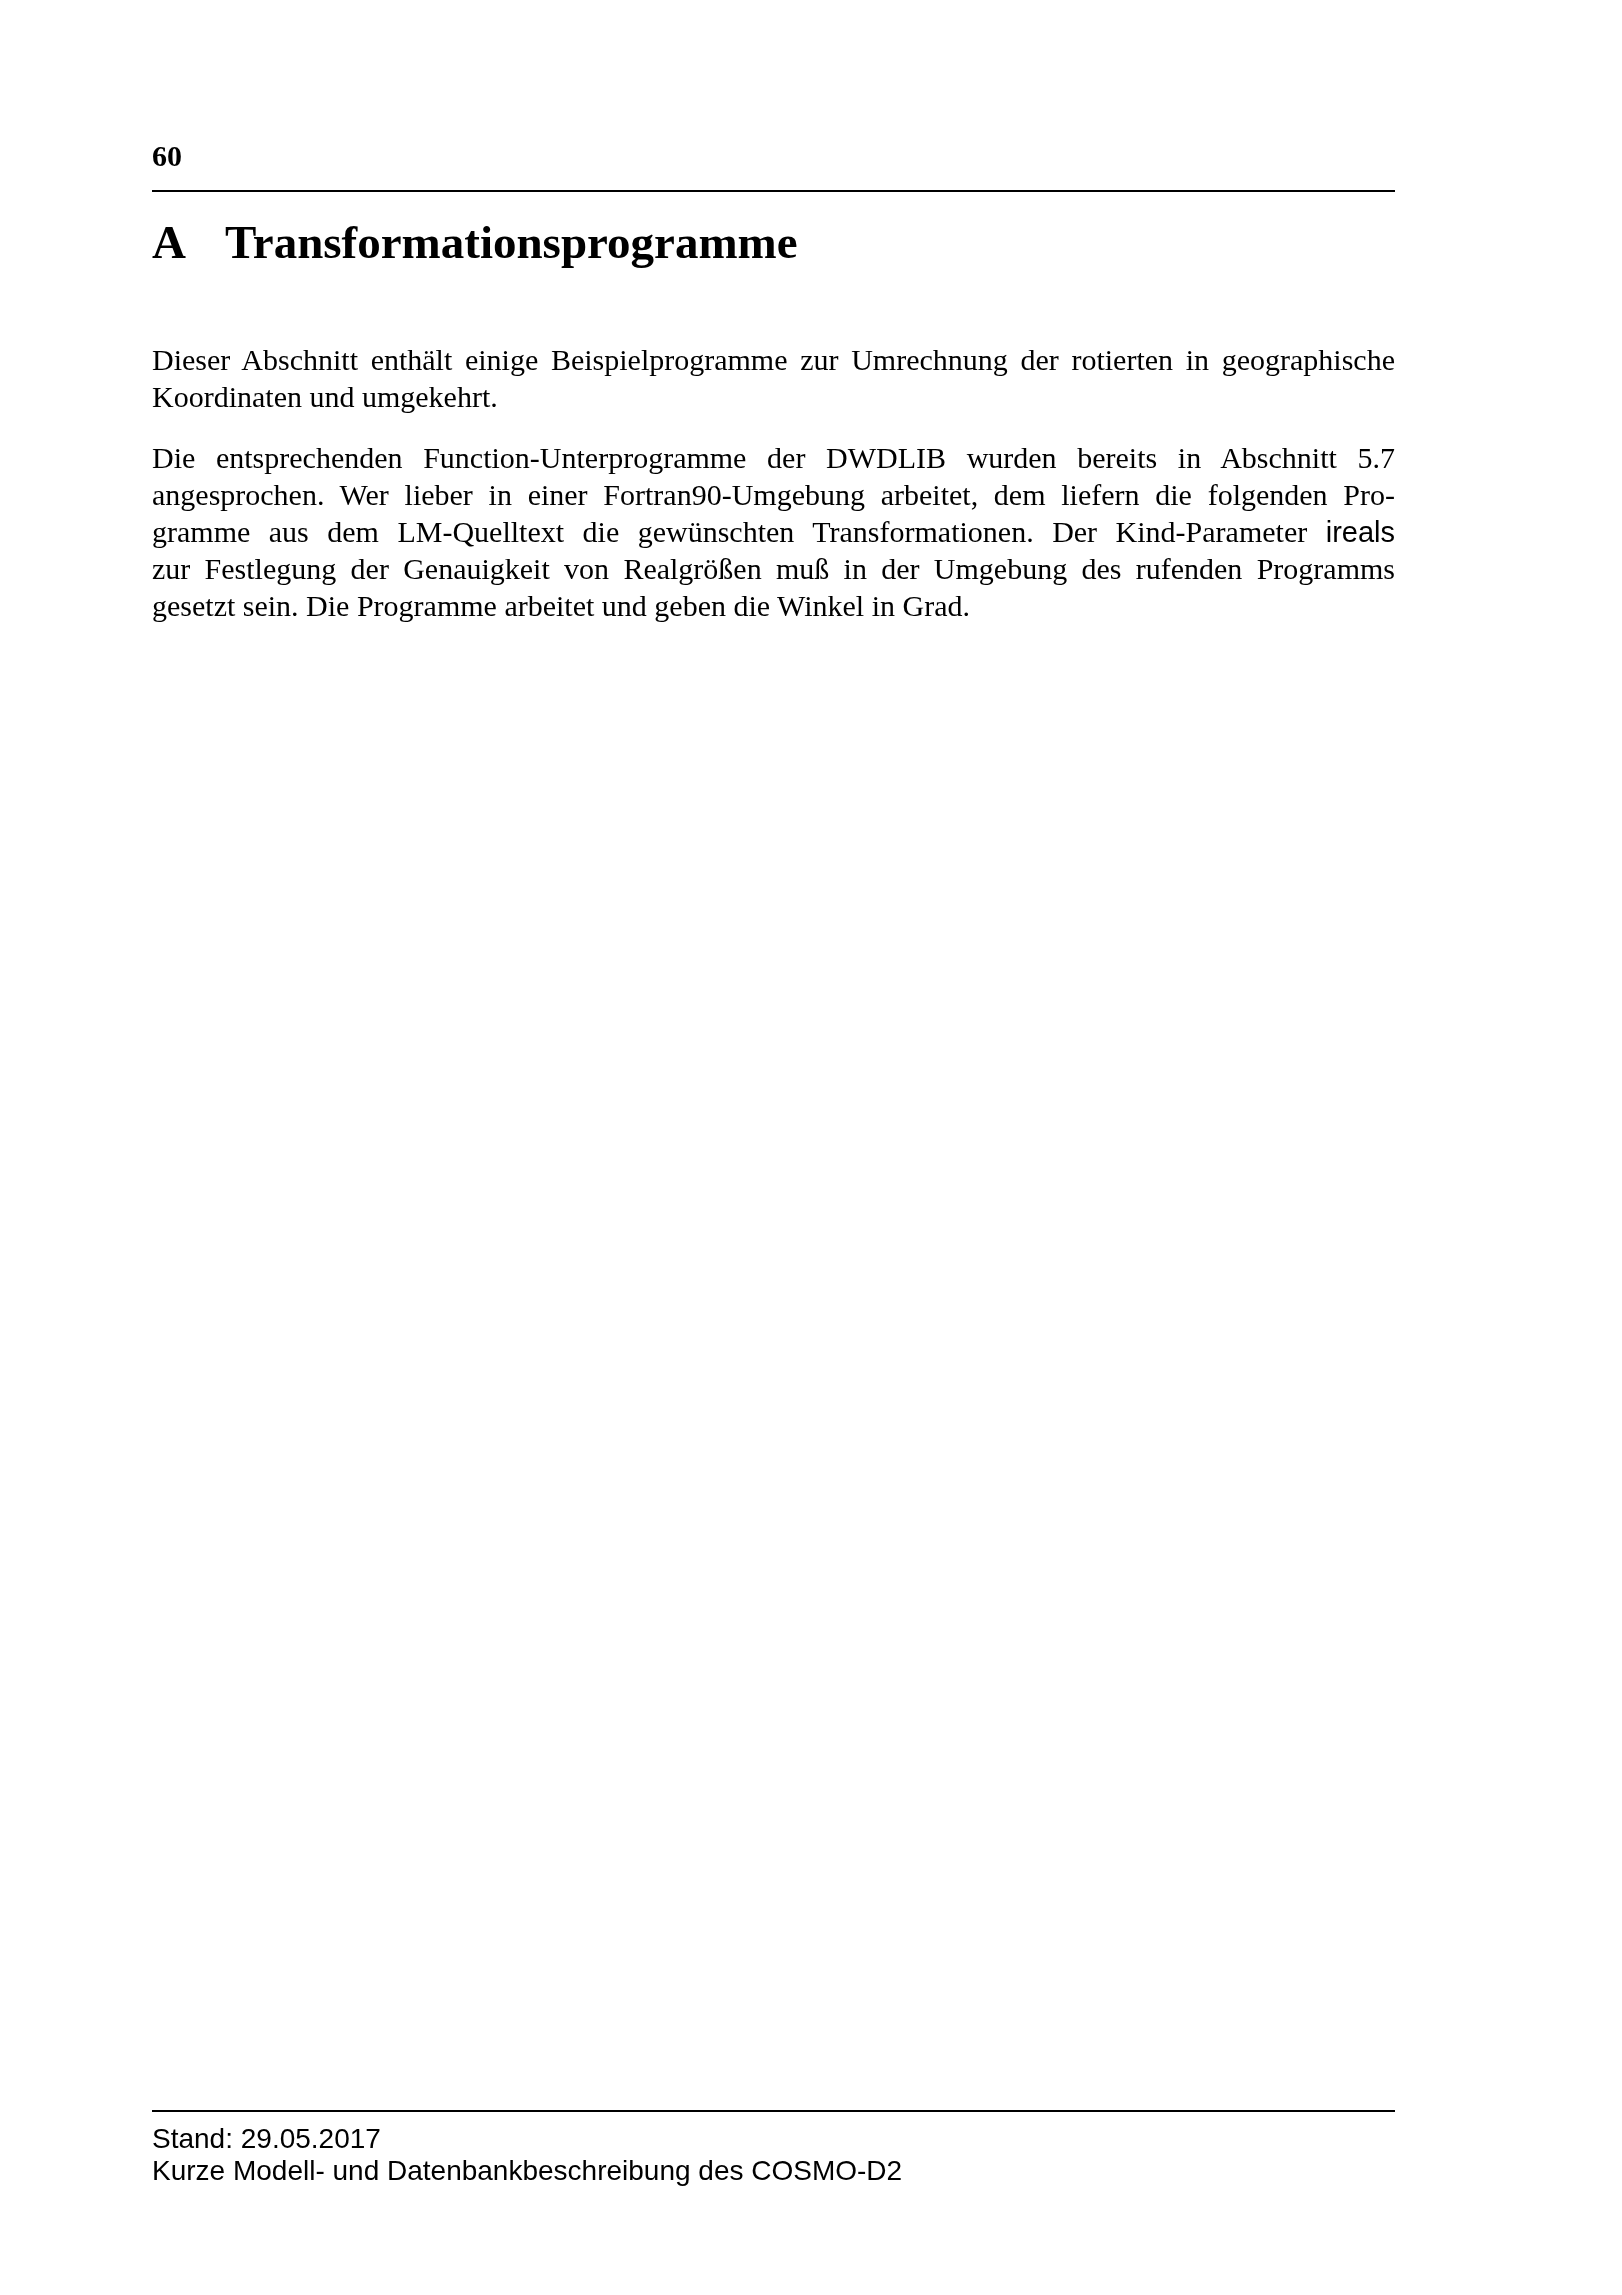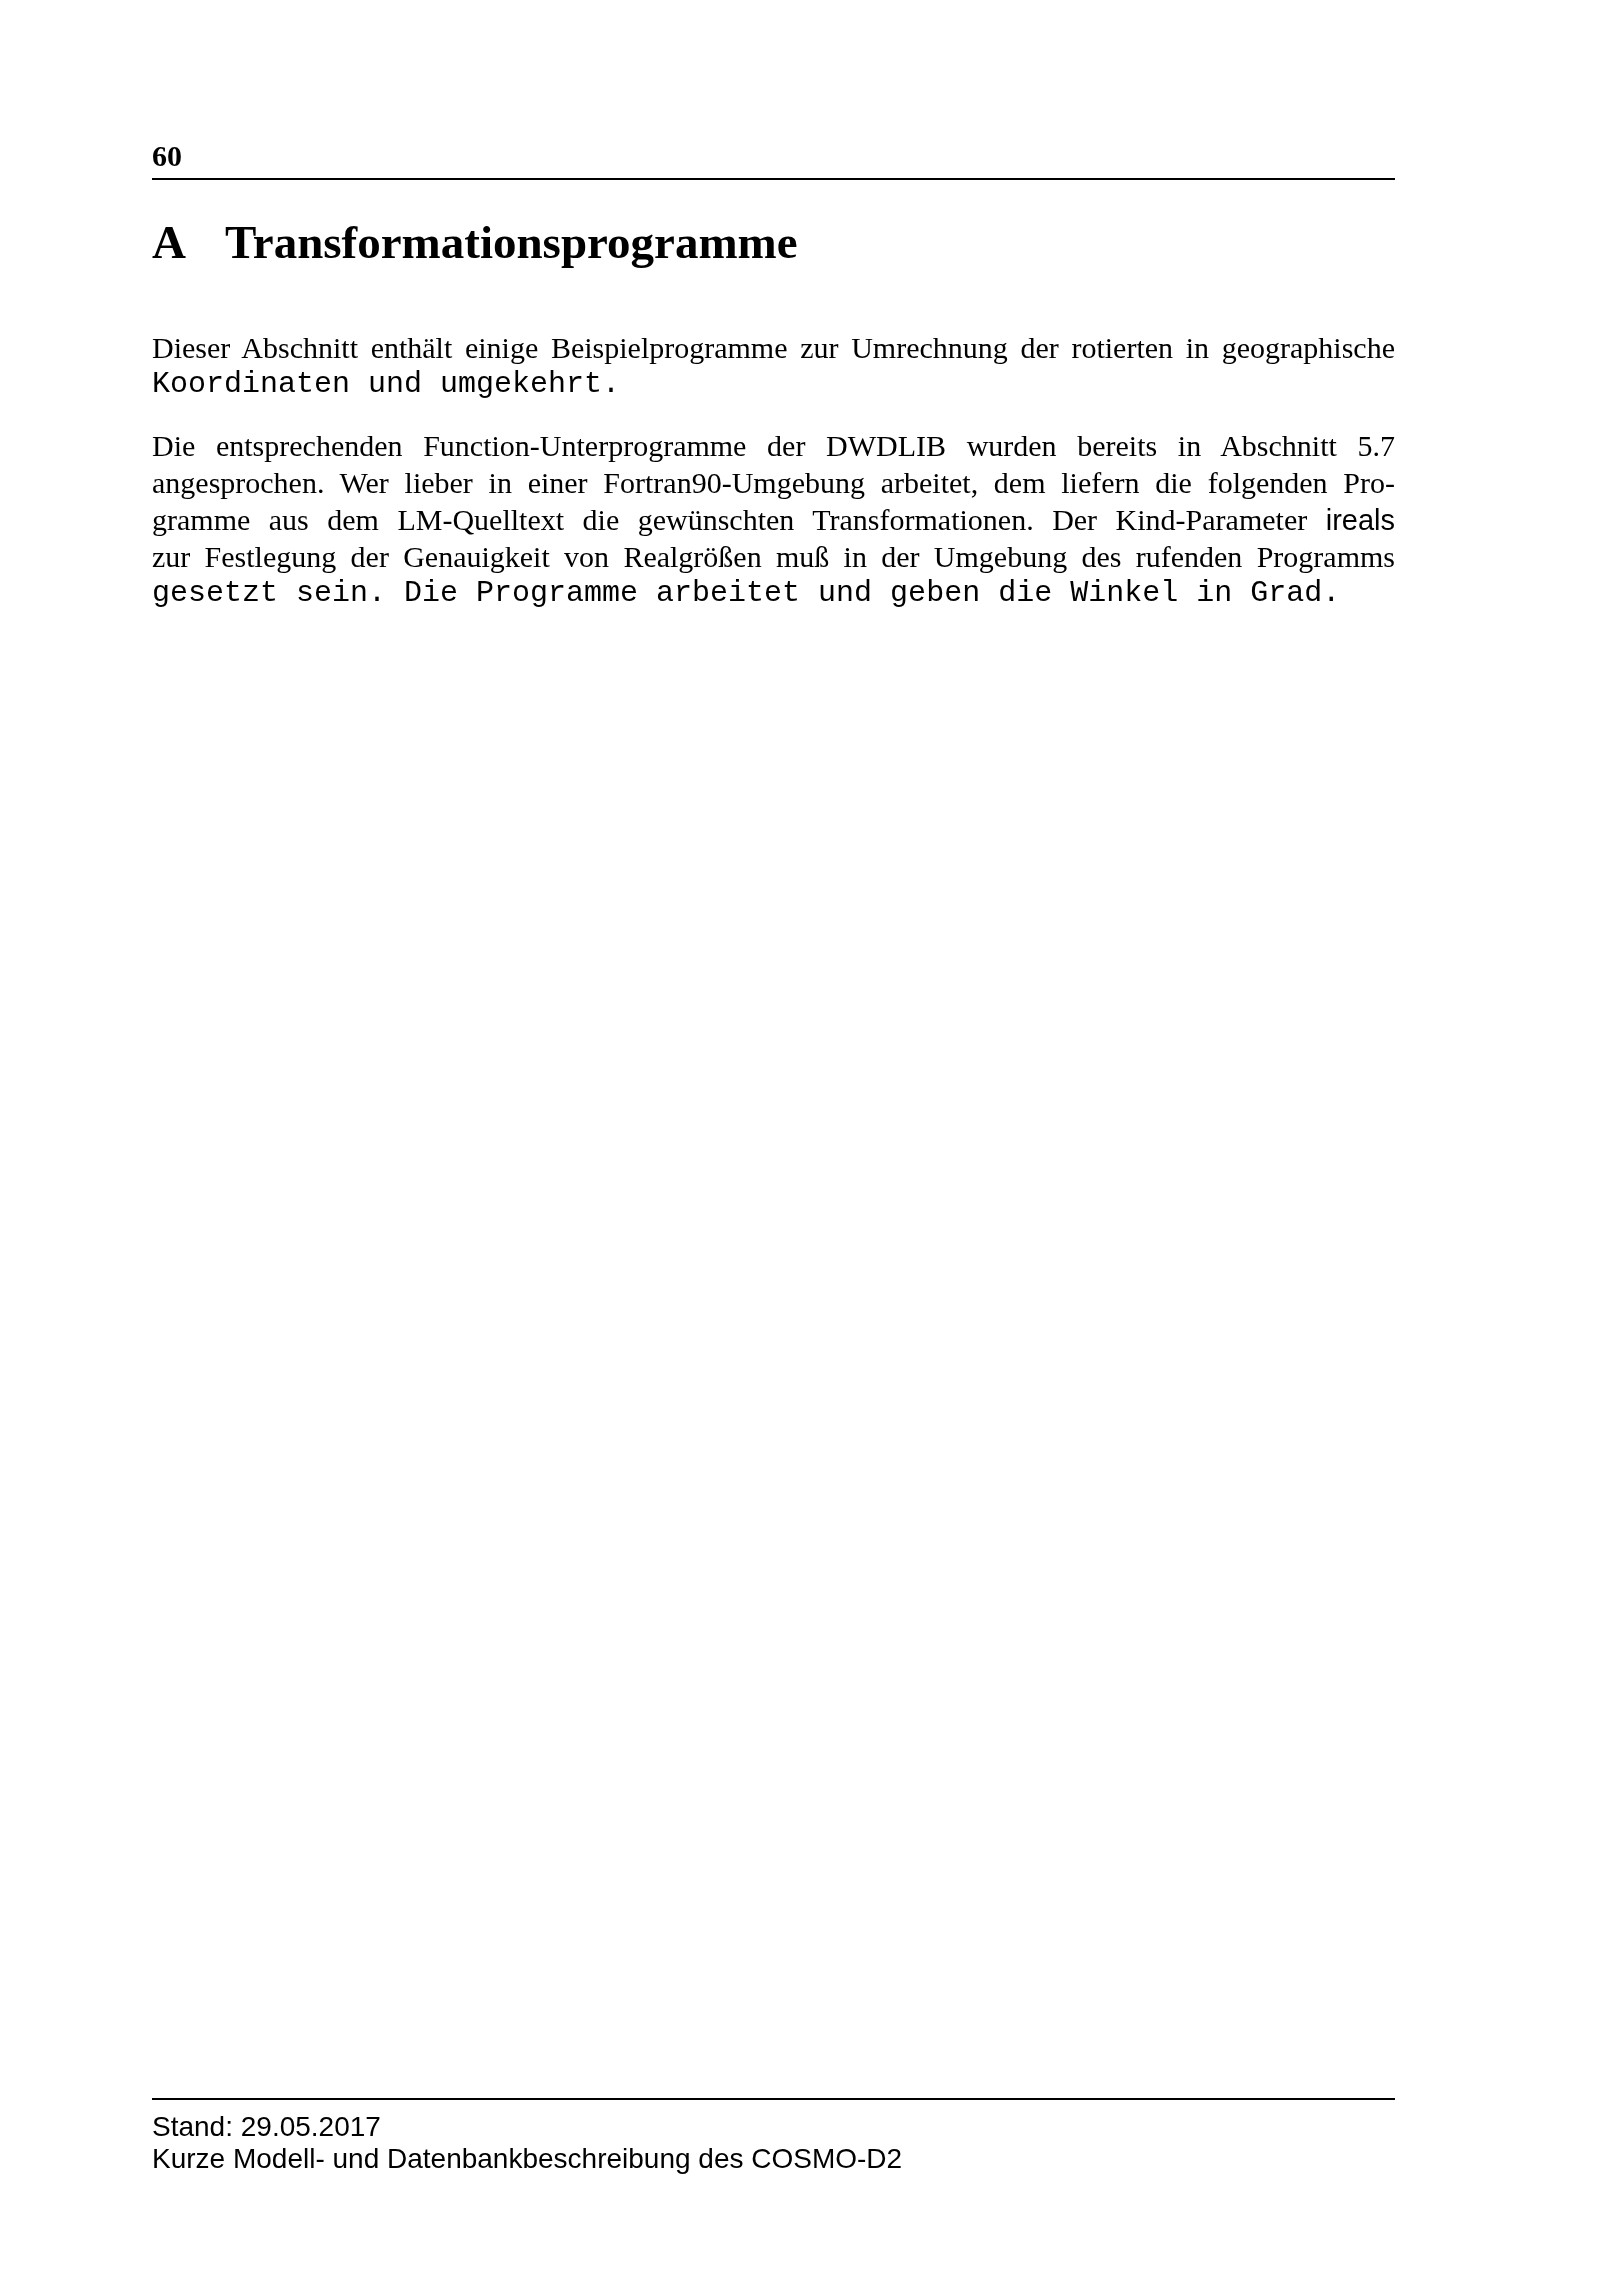--- a/index.html
+++ b/index.html
@@ -10,21 +10,21 @@
   .page {
     position: relative;
     width: 1622px;
     height: 2264px;
     background: #ffffff;
     color: #000000;
     font-family: "Liberation Serif", serif;
     overflow: hidden;
   }
   .content-left { left: 152px; }
-  .content-width { width: 1243px; }
+  .content-width { width: 1243px; margin-top: 12px; }
 
   .page-number {
     position: absolute;
     top: 140px;
     font-size: 30px;
     line-height: 32px;
     font-weight: bold;
   }
   .head-rule {
     position: absolute;
@@ -52,21 +52,20 @@
   .line {
     text-align: justify;
     text-align-last: justify;
     text-justify: inter-word;
     height: 37px;
     overflow: hidden;
   }
   .line.last {
     text-align: right;
     text-align-last: left;
-    font-family: Liberation Mono, monospace;
   }
   .inline-code {
     font-family: Liberation Sans, sans-serif;
     font-size: 29px;
   }
   .foot-rule {
     position: absolute;
     top: 2098px;
     height: 1.6px;
     background: #000000;

